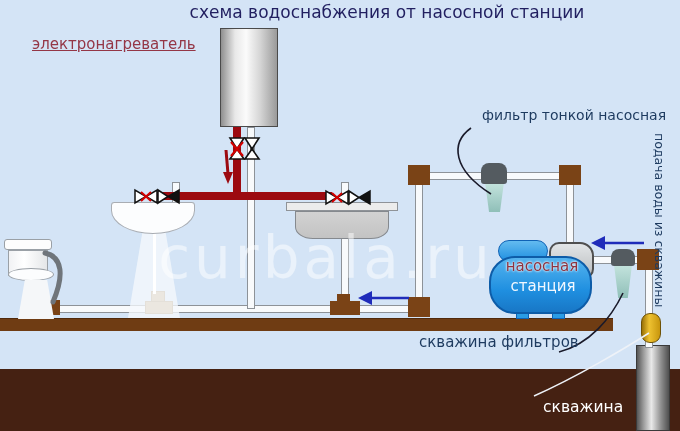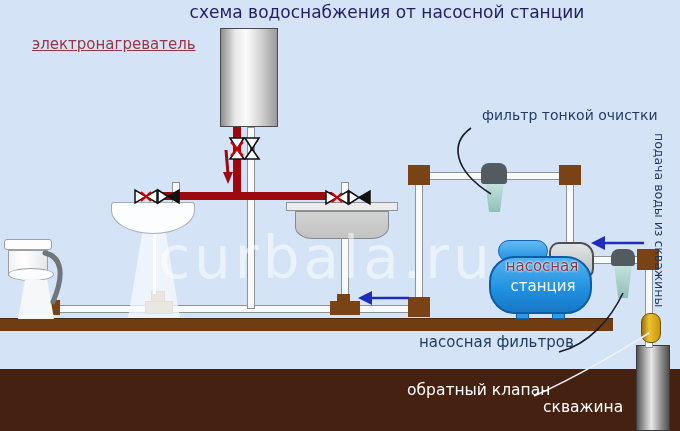--- a/index.html
+++ b/index.html
@@ -152,27 +152,26 @@
     </g>
     <g>
       <path d="M534,396 C577,377 627,347 649,333" fill="none" stroke="#eef2f8" stroke-width="1.6"></path>
     </g>
   </svg>
 
   <div class="lbl" style="left:0;top:3px;width:680px;text-align:center;font-size:17px;color:#211f60;padding-left:47px;">схема водоснабжения от насосной станции</div>
 
   <div class="lbl" style="left:32px;top:36px;font-size:15px;color:#943646;text-decoration:underline;">электронагреватель</div>
 
-  <div class="lbl navy" style="left:482px;top:107px;font-size:14px;">фильтр тонкой очистки</div>
+  <div class="lbl navy" style="left:482px;top:107px;font-size:14px;">фильтр тонкой насосная</div>
 
   <div class="lbl" style="left:492px;top:258px;width:100px;text-align:center;font-size:15px;color:#8d3340;
               text-shadow:0 0 2px #ffffff,0 0 3px #ffffff;">насосная</div>
   <div class="lbl" style="left:492px;top:278px;width:102px;text-align:center;font-size:15px;color:#f2f8ff;">станция</div>
 
-  <div class="lbl navy" style="left:419px;top:334px;font-size:15px;">насосная фильтров</div>
+  <div class="lbl navy" style="left:419px;top:334px;font-size:15px;">скважина фильтров</div>
 
-  <div class="lbl white-lbl" style="left:407px;top:382px;font-size:15.5px;">обратный клапан</div>
 
   <div class="lbl white-lbl" style="left:543px;top:399px;font-size:15.5px;">скважина</div>
 
   <div class="lbl navy" style="left:652px;top:133px;height:200px;font-size:12.5px;writing-mode:vertical-rl;">подача воды из скважины</div>
 
 </div>
 
 </body></html>

